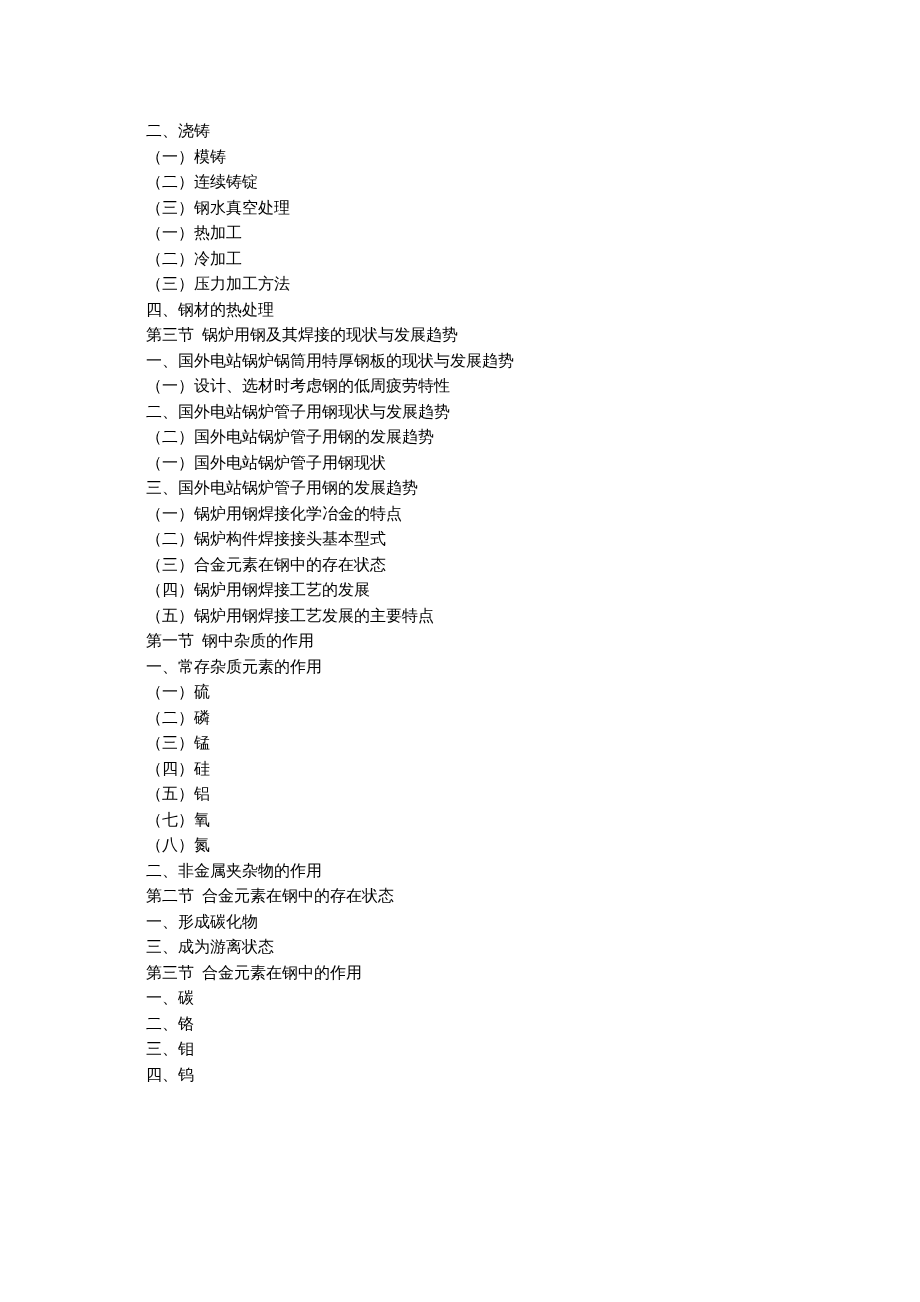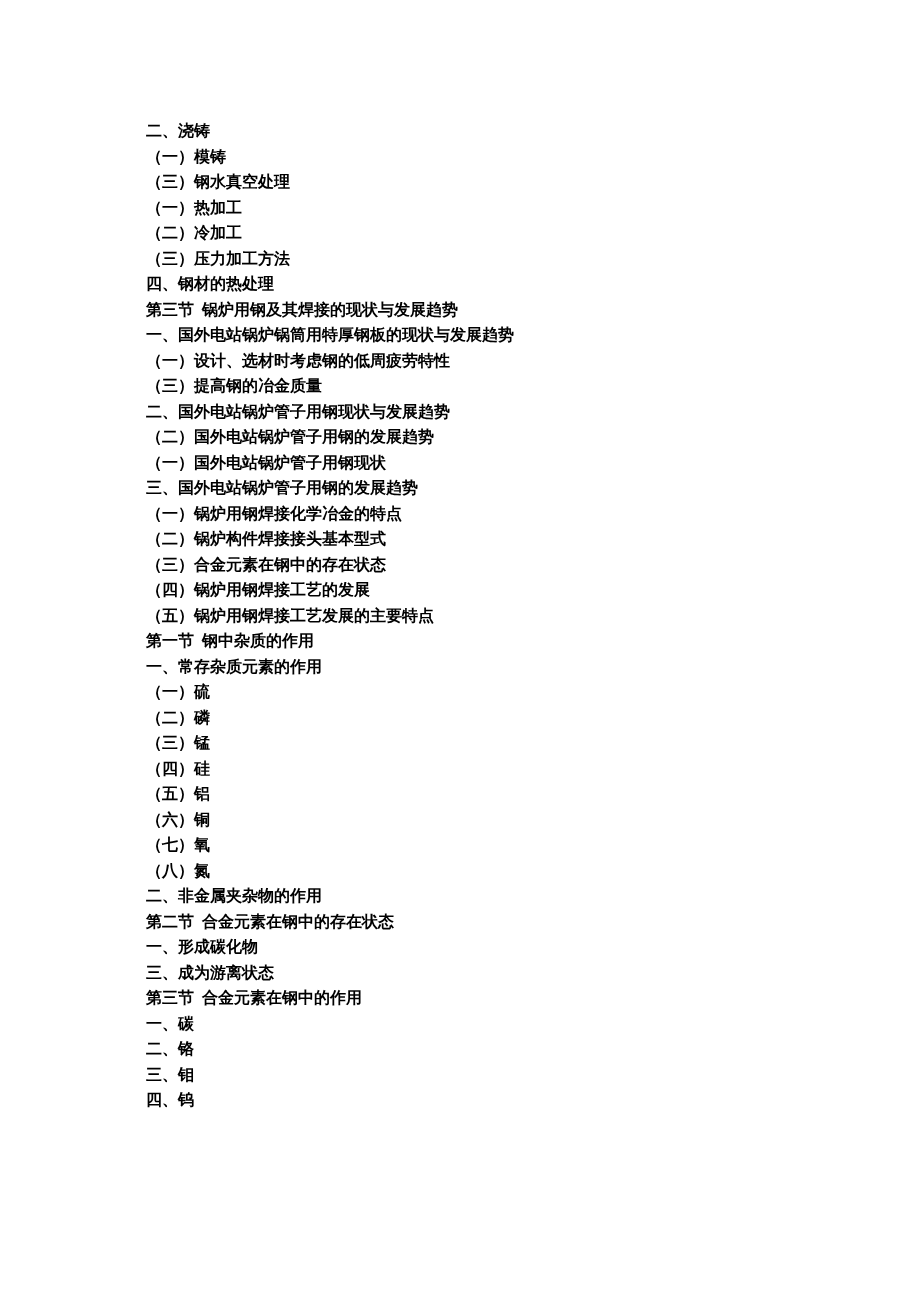--- a/index.html
+++ b/index.html
@@ -12,55 +12,53 @@
     width: 920px;
     height: 1302px;
     box-sizing: border-box;
   }
   .page {
     padding: 118px 0 0 146px;
     line-height: 25.5px;
   }
   .line {
     white-space: pre;
-    font-weight: bold;
   }
 </style>
 </head>
 <body>
 
 <div class="page">
   <div class="line">二、浇铸</div>
   <div class="line">（一）模铸</div>
+  <div class="line">（二）连续铸锭</div>
   <div class="line">（三）钢水真空处理</div>
   <div class="line">（一）热加工</div>
   <div class="line">（二）冷加工</div>
   <div class="line">（三）压力加工方法</div>
   <div class="line">四、钢材的热处理</div>
   <div class="line">第三节  锅炉用钢及其焊接的现状与发展趋势</div>
   <div class="line">一、国外电站锅炉锅筒用特厚钢板的现状与发展趋势</div>
   <div class="line">（一）设计、选材时考虑钢的低周疲劳特性</div>
-  <div class="line">（三）提高钢的冶金质量</div>
   <div class="line">二、国外电站锅炉管子用钢现状与发展趋势</div>
   <div class="line">（二）国外电站锅炉管子用钢的发展趋势</div>
   <div class="line">（一）国外电站锅炉管子用钢现状</div>
   <div class="line">三、国外电站锅炉管子用钢的发展趋势</div>
   <div class="line">（一）锅炉用钢焊接化学冶金的特点</div>
   <div class="line">（二）锅炉构件焊接接头基本型式</div>
   <div class="line">（三）合金元素在钢中的存在状态</div>
   <div class="line">（四）锅炉用钢焊接工艺的发展</div>
   <div class="line">（五）锅炉用钢焊接工艺发展的主要特点</div>
   <div class="line">第一节  钢中杂质的作用</div>
   <div class="line">一、常存杂质元素的作用</div>
   <div class="line">（一）硫</div>
   <div class="line">（二）磷</div>
   <div class="line">（三）锰</div>
   <div class="line">（四）硅</div>
   <div class="line">（五）铝</div>
-  <div class="line">（六）铜</div>
   <div class="line">（七）氧</div>
   <div class="line">（八）氮</div>
   <div class="line">二、非金属夹杂物的作用</div>
   <div class="line">第二节  合金元素在钢中的存在状态</div>
   <div class="line">一、形成碳化物</div>
   <div class="line">三、成为游离状态</div>
   <div class="line">第三节  合金元素在钢中的作用</div>
   <div class="line">一、碳</div>
   <div class="line">二、铬</div>
   <div class="line">三、钼</div>

